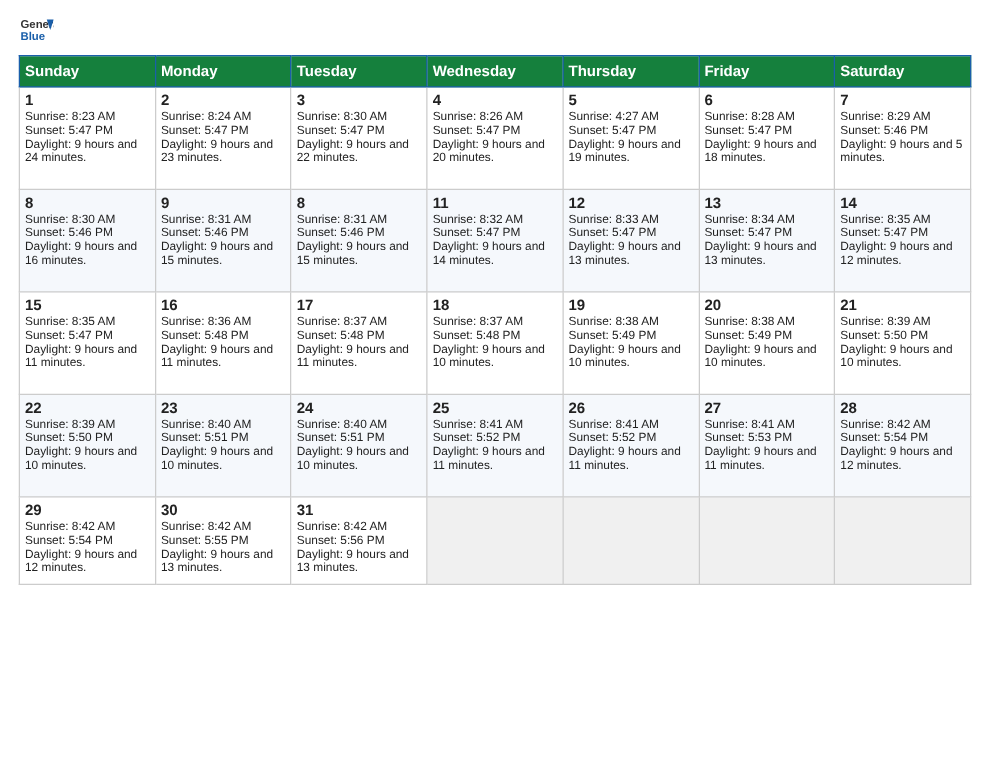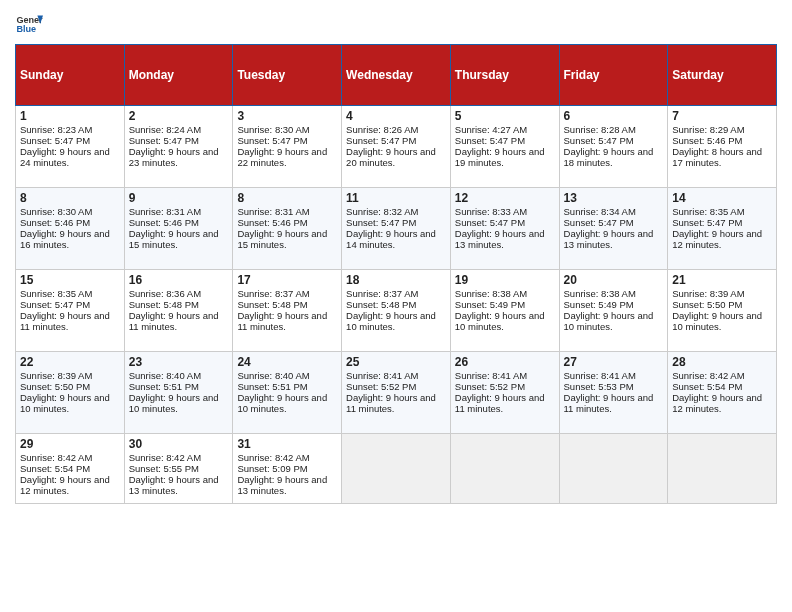--- a/index.html
+++ b/index.html
@@ -41,25 +41,25 @@
     .subtitle {
       font-size: 13px;
       color: #444;
     }
     .calendar-table {
       width: 100%;
       border-collapse: collapse;
       table-layout: fixed;
     }
     .calendar-table th {
-      background-color: #b91c1c;
+      background-color: #15803d;
       color: #fff;
       font-size: 12px;
       font-weight: bold;
-      padding: 23px 4px;
+      padding: 5px 4px;
       text-align: left;
       border: 1px solid #1a5faa;
     }
     .calendar-table td {
       border: 1px solid #ccc;
       vertical-align: top;
       padding: 3px 4px;
       font-size: 9.5px;
       color: #222;
       height: 82px;
@@ -112,21 +112,21 @@
         </tr>
     </thead>
     <tbody id="calendar-body">
     <tr>
           <td><span class="day-num">1</span><span>Sunrise: 8:23 AM</span><br><span>Sunset: 5:47 PM</span><br><span>Daylight: 9 hours and 24 minutes.</span></td>
           <td><span class="day-num">2</span><span>Sunrise: 8:24 AM</span><br><span>Sunset: 5:47 PM</span><br><span>Daylight: 9 hours and 23 minutes.</span></td>
           <td><span class="day-num">3</span><span>Sunrise: 8:30 AM</span><br><span>Sunset: 5:47 PM</span><br><span>Daylight: 9 hours and 22 minutes.</span></td>
           <td><span class="day-num">4</span><span>Sunrise: 8:26 AM</span><br><span>Sunset: 5:47 PM</span><br><span>Daylight: 9 hours and 20 minutes.</span></td>
           <td><span class="day-num">5</span><span>Sunrise: 4:27 AM</span><br><span>Sunset: 5:47 PM</span><br><span>Daylight: 9 hours and 19 minutes.</span></td>
           <td><span class="day-num">6</span><span>Sunrise: 8:28 AM</span><br><span>Sunset: 5:47 PM</span><br><span>Daylight: 9 hours and 18 minutes.</span></td>
-          <td><span class="day-num">7</span><span>Sunrise: 8:29 AM</span><br><span>Sunset: 5:46 PM</span><br><span>Daylight: 8 hours and 17 minutes.</span></td>
+          <td><span class="day-num">7</span><span>Sunrise: 8:29 AM</span><br><span>Sunset: 5:46 PM</span><br><span>Daylight: 9 hours and 5 minutes.</span></td>
         </tr>
         <tr>
           <td><span class="day-num">8</span><span>Sunrise: 8:30 AM</span><br><span>Sunset: 5:46 PM</span><br><span>Daylight: 9 hours and 16 minutes.</span></td>
           <td><span class="day-num">9</span><span>Sunrise: 8:31 AM</span><br><span>Sunset: 5:46 PM</span><br><span>Daylight: 9 hours and 15 minutes.</span></td>
           <td><span class="day-num">8</span><span>Sunrise: 8:31 AM</span><br><span>Sunset: 5:46 PM</span><br><span>Daylight: 9 hours and 15 minutes.</span></td>
           <td><span class="day-num">11</span><span>Sunrise: 8:32 AM</span><br><span>Sunset: 5:47 PM</span><br><span>Daylight: 9 hours and 14 minutes.</span></td>
           <td><span class="day-num">12</span><span>Sunrise: 8:33 AM</span><br><span>Sunset: 5:47 PM</span><br><span>Daylight: 9 hours and 13 minutes.</span></td>
           <td><span class="day-num">13</span><span>Sunrise: 8:34 AM</span><br><span>Sunset: 5:47 PM</span><br><span>Daylight: 9 hours and 13 minutes.</span></td>
           <td><span class="day-num">14</span><span>Sunrise: 8:35 AM</span><br><span>Sunset: 5:47 PM</span><br><span>Daylight: 9 hours and 12 minutes.</span></td>
         </tr>
@@ -144,21 +144,21 @@
           <td><span class="day-num">23</span><span>Sunrise: 8:40 AM</span><br><span>Sunset: 5:51 PM</span><br><span>Daylight: 9 hours and 10 minutes.</span></td>
           <td><span class="day-num">24</span><span>Sunrise: 8:40 AM</span><br><span>Sunset: 5:51 PM</span><br><span>Daylight: 9 hours and 10 minutes.</span></td>
           <td><span class="day-num">25</span><span>Sunrise: 8:41 AM</span><br><span>Sunset: 5:52 PM</span><br><span>Daylight: 9 hours and 11 minutes.</span></td>
           <td><span class="day-num">26</span><span>Sunrise: 8:41 AM</span><br><span>Sunset: 5:52 PM</span><br><span>Daylight: 9 hours and 11 minutes.</span></td>
           <td><span class="day-num">27</span><span>Sunrise: 8:41 AM</span><br><span>Sunset: 5:53 PM</span><br><span>Daylight: 9 hours and 11 minutes.</span></td>
           <td><span class="day-num">28</span><span>Sunrise: 8:42 AM</span><br><span>Sunset: 5:54 PM</span><br><span>Daylight: 9 hours and 12 minutes.</span></td>
         </tr>
         <tr class="last-row">
           <td><span class="day-num">29</span><span>Sunrise: 8:42 AM</span><br><span>Sunset: 5:54 PM</span><br><span>Daylight: 9 hours and 12 minutes.</span></td>
           <td><span class="day-num">30</span><span>Sunrise: 8:42 AM</span><br><span>Sunset: 5:55 PM</span><br><span>Daylight: 9 hours and 13 minutes.</span></td>
-          <td><span class="day-num">31</span><span>Sunrise: 8:42 AM</span><br><span>Sunset: 5:09 PM</span><br><span>Daylight: 9 hours and 13 minutes.</span></td>
+          <td><span class="day-num">31</span><span>Sunrise: 8:42 AM</span><br><span>Sunset: 5:56 PM</span><br><span>Daylight: 9 hours and 13 minutes.</span></td>
           <td class="empty-cell"></td>
           <td class="empty-cell"></td>
           <td class="empty-cell"></td>
           <td class="empty-cell"></td>
         </tr>
       </tbody>
   </table>
 </div>
 
 </body></html>

